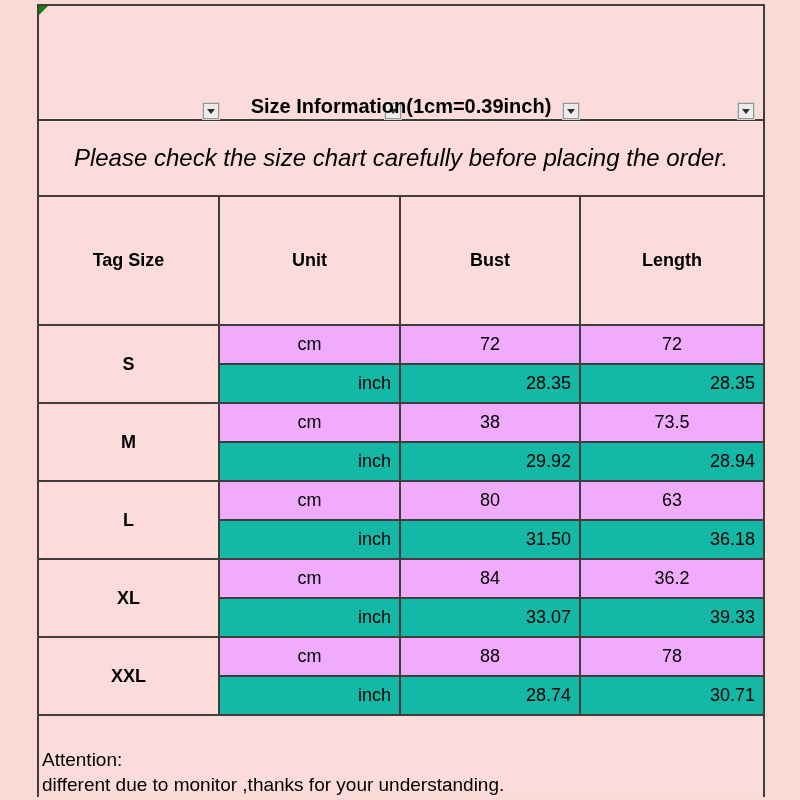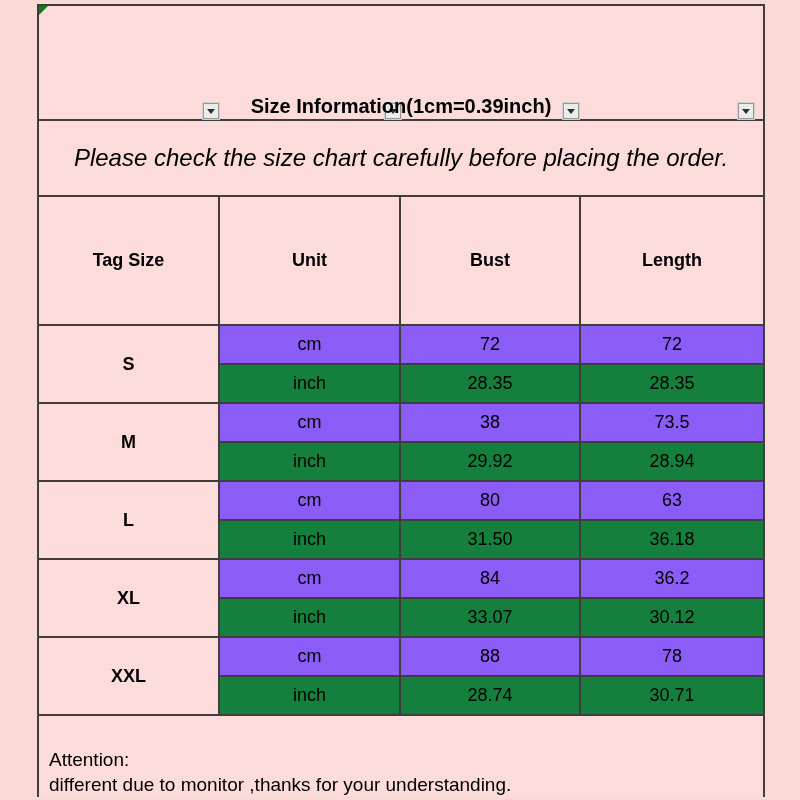--- a/index.html
+++ b/index.html
@@ -111,25 +111,25 @@
     font-weight: bold;
     background: #fcdcda;
   }
   .size-table tbody tr { height: 38px; }
   .size-table tbody td { font-size: 18px; }
   td.size-cell {
     background: #fcdcda;
     font-size: 20px;
     font-weight: bold;
   }
-  tr.cm-row td.val { background: #8b5cf6; }
-  tr.inch-row td.val { background: #15803d; }
+  tr.cm-row td.val { background: #f0abfc; }
+  tr.inch-row td.val { background: #14b8a6; text-align: right; }
   .attention {
     box-sizing: border-box;
-    padding: 31px 2px 0 10px;
+    padding: 31px 2px 0 3px;
     font-size: 19px;
     line-height: 25px;
     background: #fcdcda;
   }
 </style>
 </head>
 <body>
 
 <div class="panel">
   <div class="green-corner"></div>
@@ -208,21 +208,21 @@
 
       <tr class="cm-row">
         <td class="size-cell" rowspan="2">XL</td>
         <td class="val">cm</td>
         <td class="val">84</td>
         <td class="val">36.2</td>
       </tr>
       <tr class="inch-row">
         <td class="val">inch</td>
         <td class="val">33.07</td>
-        <td class="val">30.12</td>
+        <td class="val">39.33</td>
       </tr>
 
       <tr class="cm-row">
         <td class="size-cell" rowspan="2">XXL</td>
         <td class="val">cm</td>
         <td class="val">88</td>
         <td class="val">78</td>
       </tr>
       <tr class="inch-row">
         <td class="val">inch</td>

